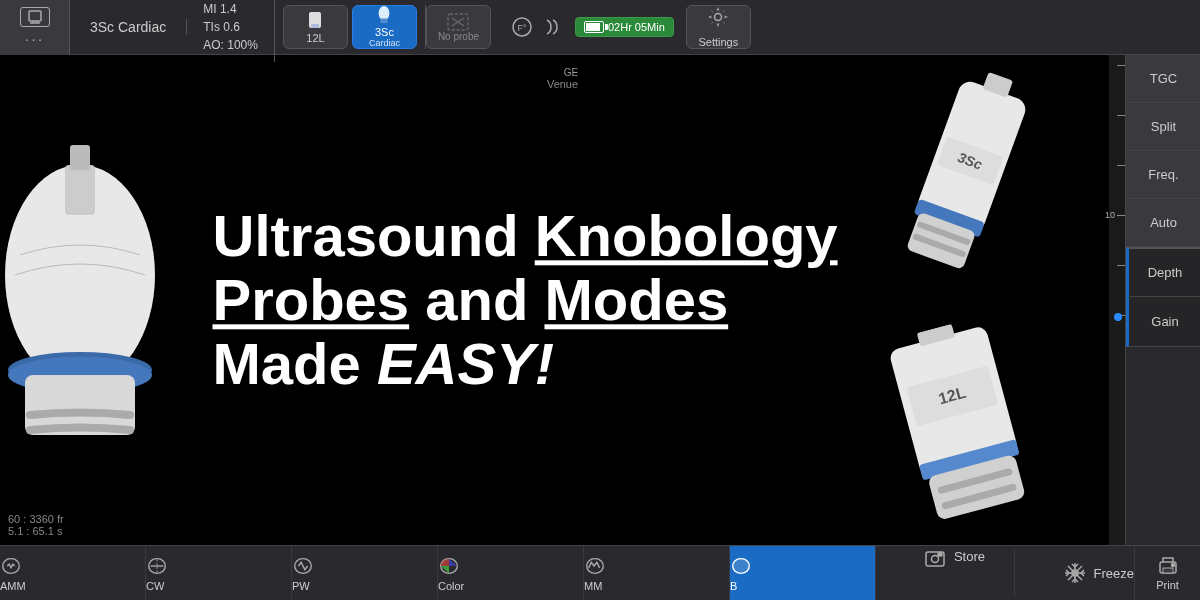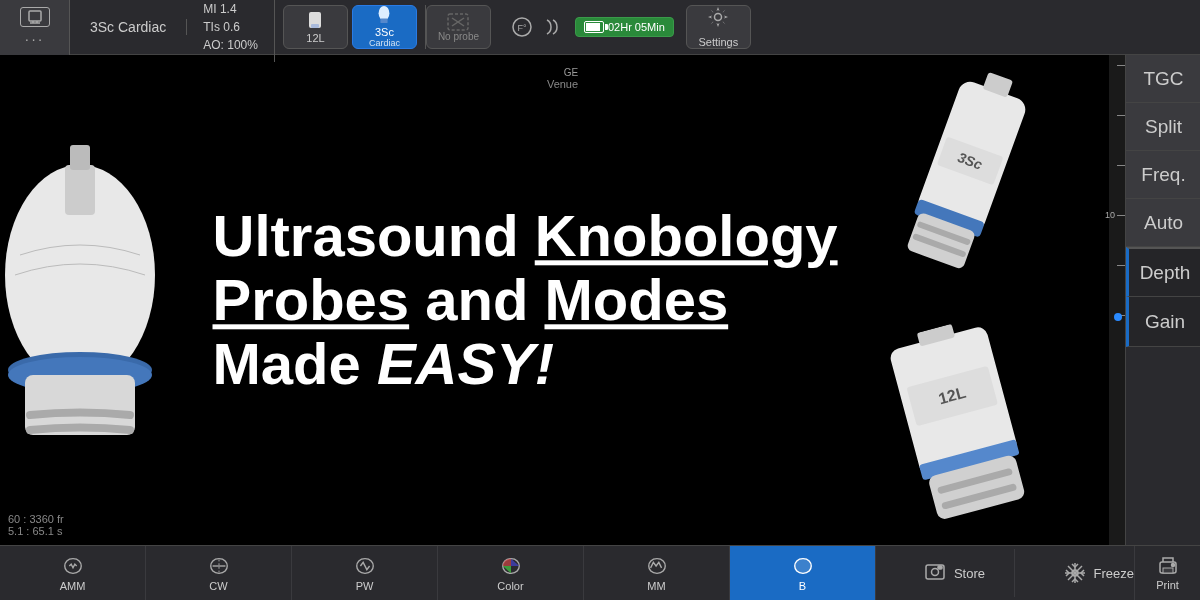--- a/index.html
+++ b/index.html
@@ -315,21 +315,21 @@
 
     .right-btn {
       width: 75px;
       height: 48px;
       background: #3a3a3e;
       border-bottom: 1px solid #444;
       display: flex;
       align-items: center;
       justify-content: center;
       color: #ccc;
-      font-size: 19px;
+      font-size: 13px;
       cursor: pointer;
     }
 
     .right-btn.depth-btn, .right-btn.gain-btn {
       height: 50px;
       background: #252528;
       border-left: 3px solid #1a6bc4;
     }
 
     .right-btn.depth-btn {
@@ -344,21 +344,21 @@
       display: flex;
       align-items: center;
       border-top: 1px solid #444;
     }
 
     .bottom-btn {
       flex: 1;
       height: 55px;
       display: flex;
       flex-direction: column;
-      align-items: center;
+      align-items: flex-start;
       justify-content: center;
       color: #ccc;
       font-size: 11px;
       gap: 3px;
       cursor: pointer;
       border-right: 1px solid #3a3a3e;
     }
 
     .bottom-btn.active {
       background: #1a6bc4;
@@ -367,21 +367,21 @@
 
     .bottom-btn svg {
       width: 22px;
       height: 22px;
     }
 
     .store-btn {
       flex: 0 0 120px;
       height: 48px;
       display: flex;
-      align-items: center;
+      align-items: flex-start;
       justify-content: center;
       color: #ccc;
       font-size: 13px;
       gap: 8px;
       cursor: pointer;
       border-right: 1px solid #3a3a3e;
       margin-left: 19px;
     }
 
     .freeze-btn {

